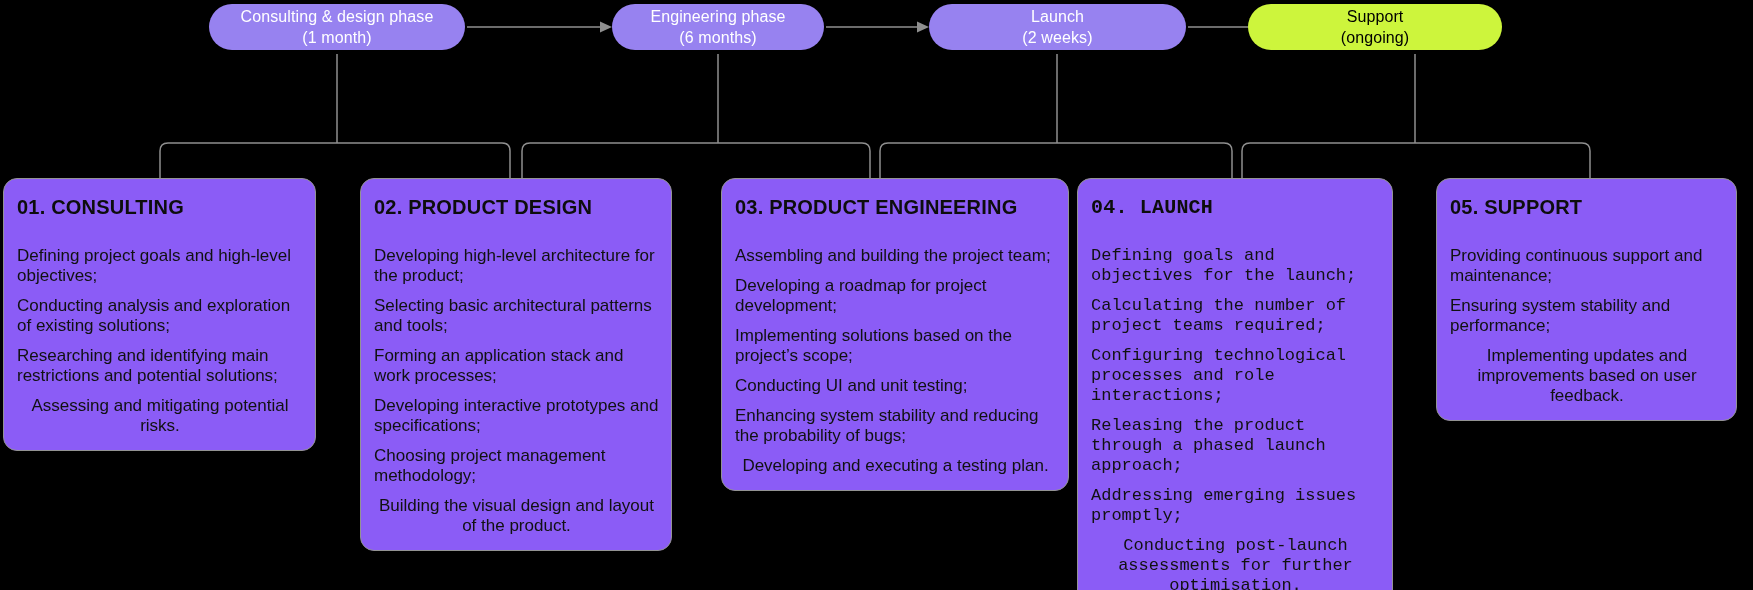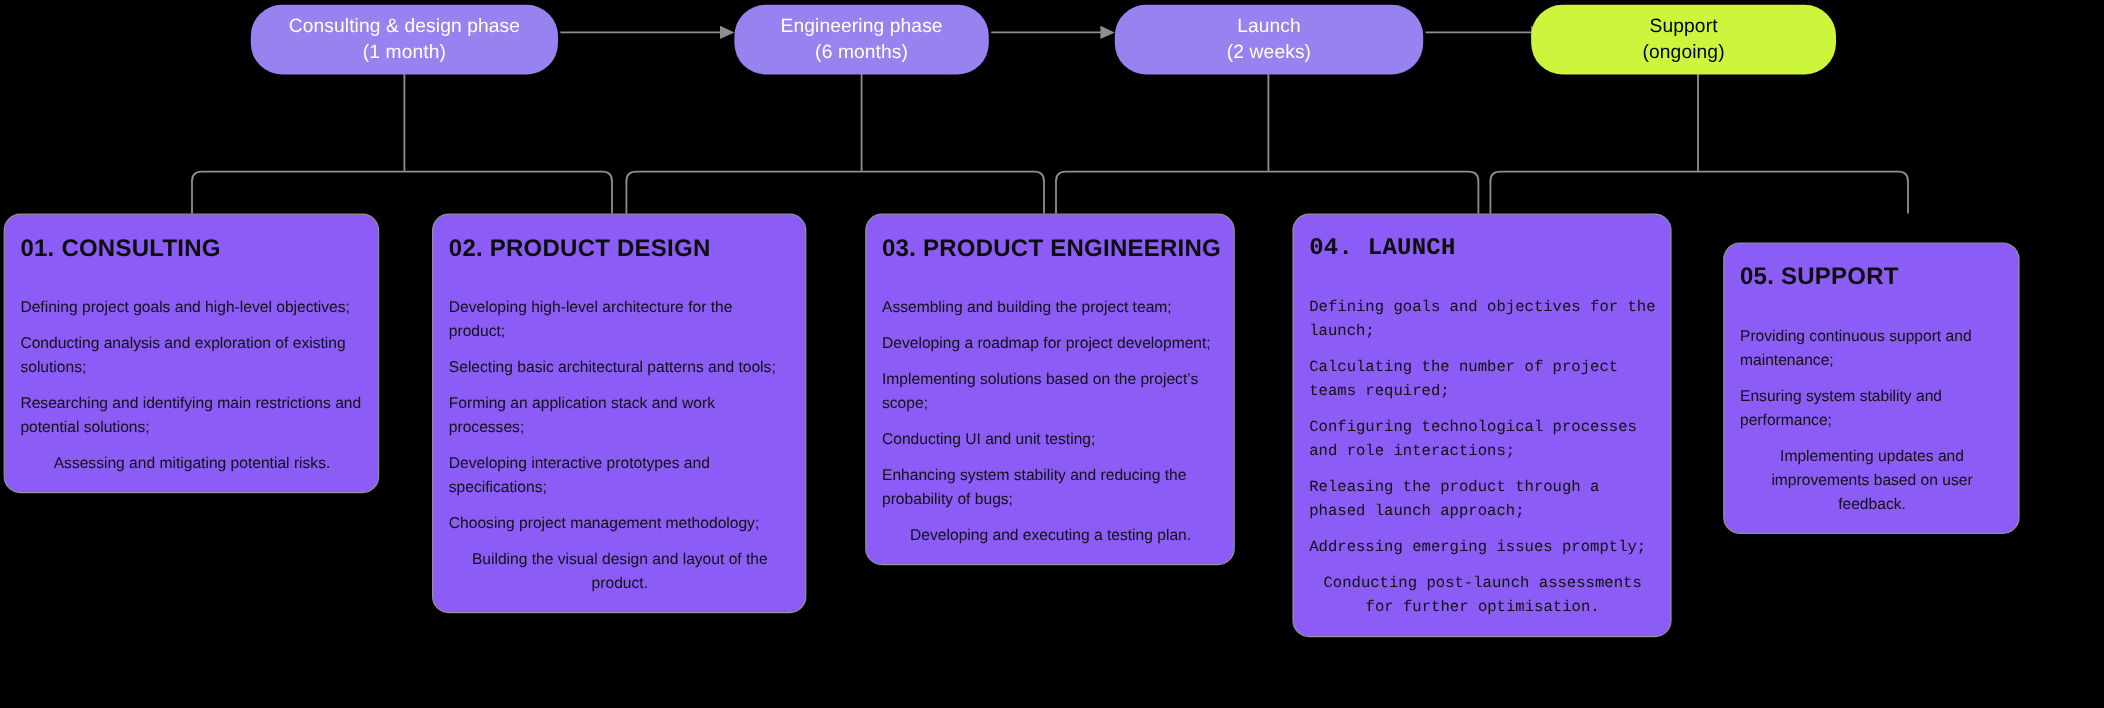--- a/index.html
+++ b/index.html
@@ -11,68 +11,68 @@
     overflow: hidden;
     font-family: "Liberation Sans", "DejaVu Sans", sans-serif;
   }
   
   #wires { position: absolute; top: 0; left: 0; }
 
   
   .pill {
     position: absolute;
     top: 4px;
-    height: 58px;
+    height: 46px;
     border-radius: 26px;
     background: #9782f0;
     color: #ffffff;
     display: flex;
     flex-direction: column;
     align-items: center;
     justify-content: center;
     text-align: center;
     font-size: 16px;
     line-height: 21px;
     font-weight: 400;
     letter-spacing: 0.1px;
   }
   .pill.highlight { background: #cdf53c; color: #000000; }
   #pill-1 { left: 209px; width: 256px; }
   #pill-2 { left: 612px; width: 212px; }
   #pill-3 { left: 929px; width: 257px; }
-  #pill-4 { left: 1276px; width: 254px; text-align: center; }
+  #pill-4 { left: 1248px; width: 254px; text-align: center; }
 
   
   .card {
     position: absolute;
     top: 178px;
     background: #8b5cf6;
     border: 1.5px solid #939393;
     border-radius: 14px;
     box-sizing: border-box;
     padding: 16px 12px 14px 13px;
     color: #0d0d0d;
   }
   #card-1 { left: 3px;    width: 313px; }
   #card-2 { left: 360px;  width: 312px; }
-  #card-3 { left: 721px;  width: 308px; }
+  #card-3 { left: 721px;  width: 348px; }
   #card-4 { left: 1077px; width: 316px; font-family: Liberation Mono, monospace; }
-  #card-5 { left: 1436px; width: 247px; margin-top: 24px; }
+  #card-5 { left: 1436px; width: 301px; }
 
   .card h2 {
     margin: 0 0 26px 0;
     font-size: 20px;
     line-height: 25px;
     font-weight: 600;
     letter-spacing: 0.2px;
     white-space: nowrap;
   }
   .card p {
     margin: 0 0 10px 0;
-    font-size: 13px;
+    font-size: 17px;
     line-height: 20px;
     font-weight: 400;
     color: #111111;
   }
   .card p:last-child { margin-bottom: 0; text-align: center; }
 </style>
 </head>
 <body>
 
 <div id="stage">

